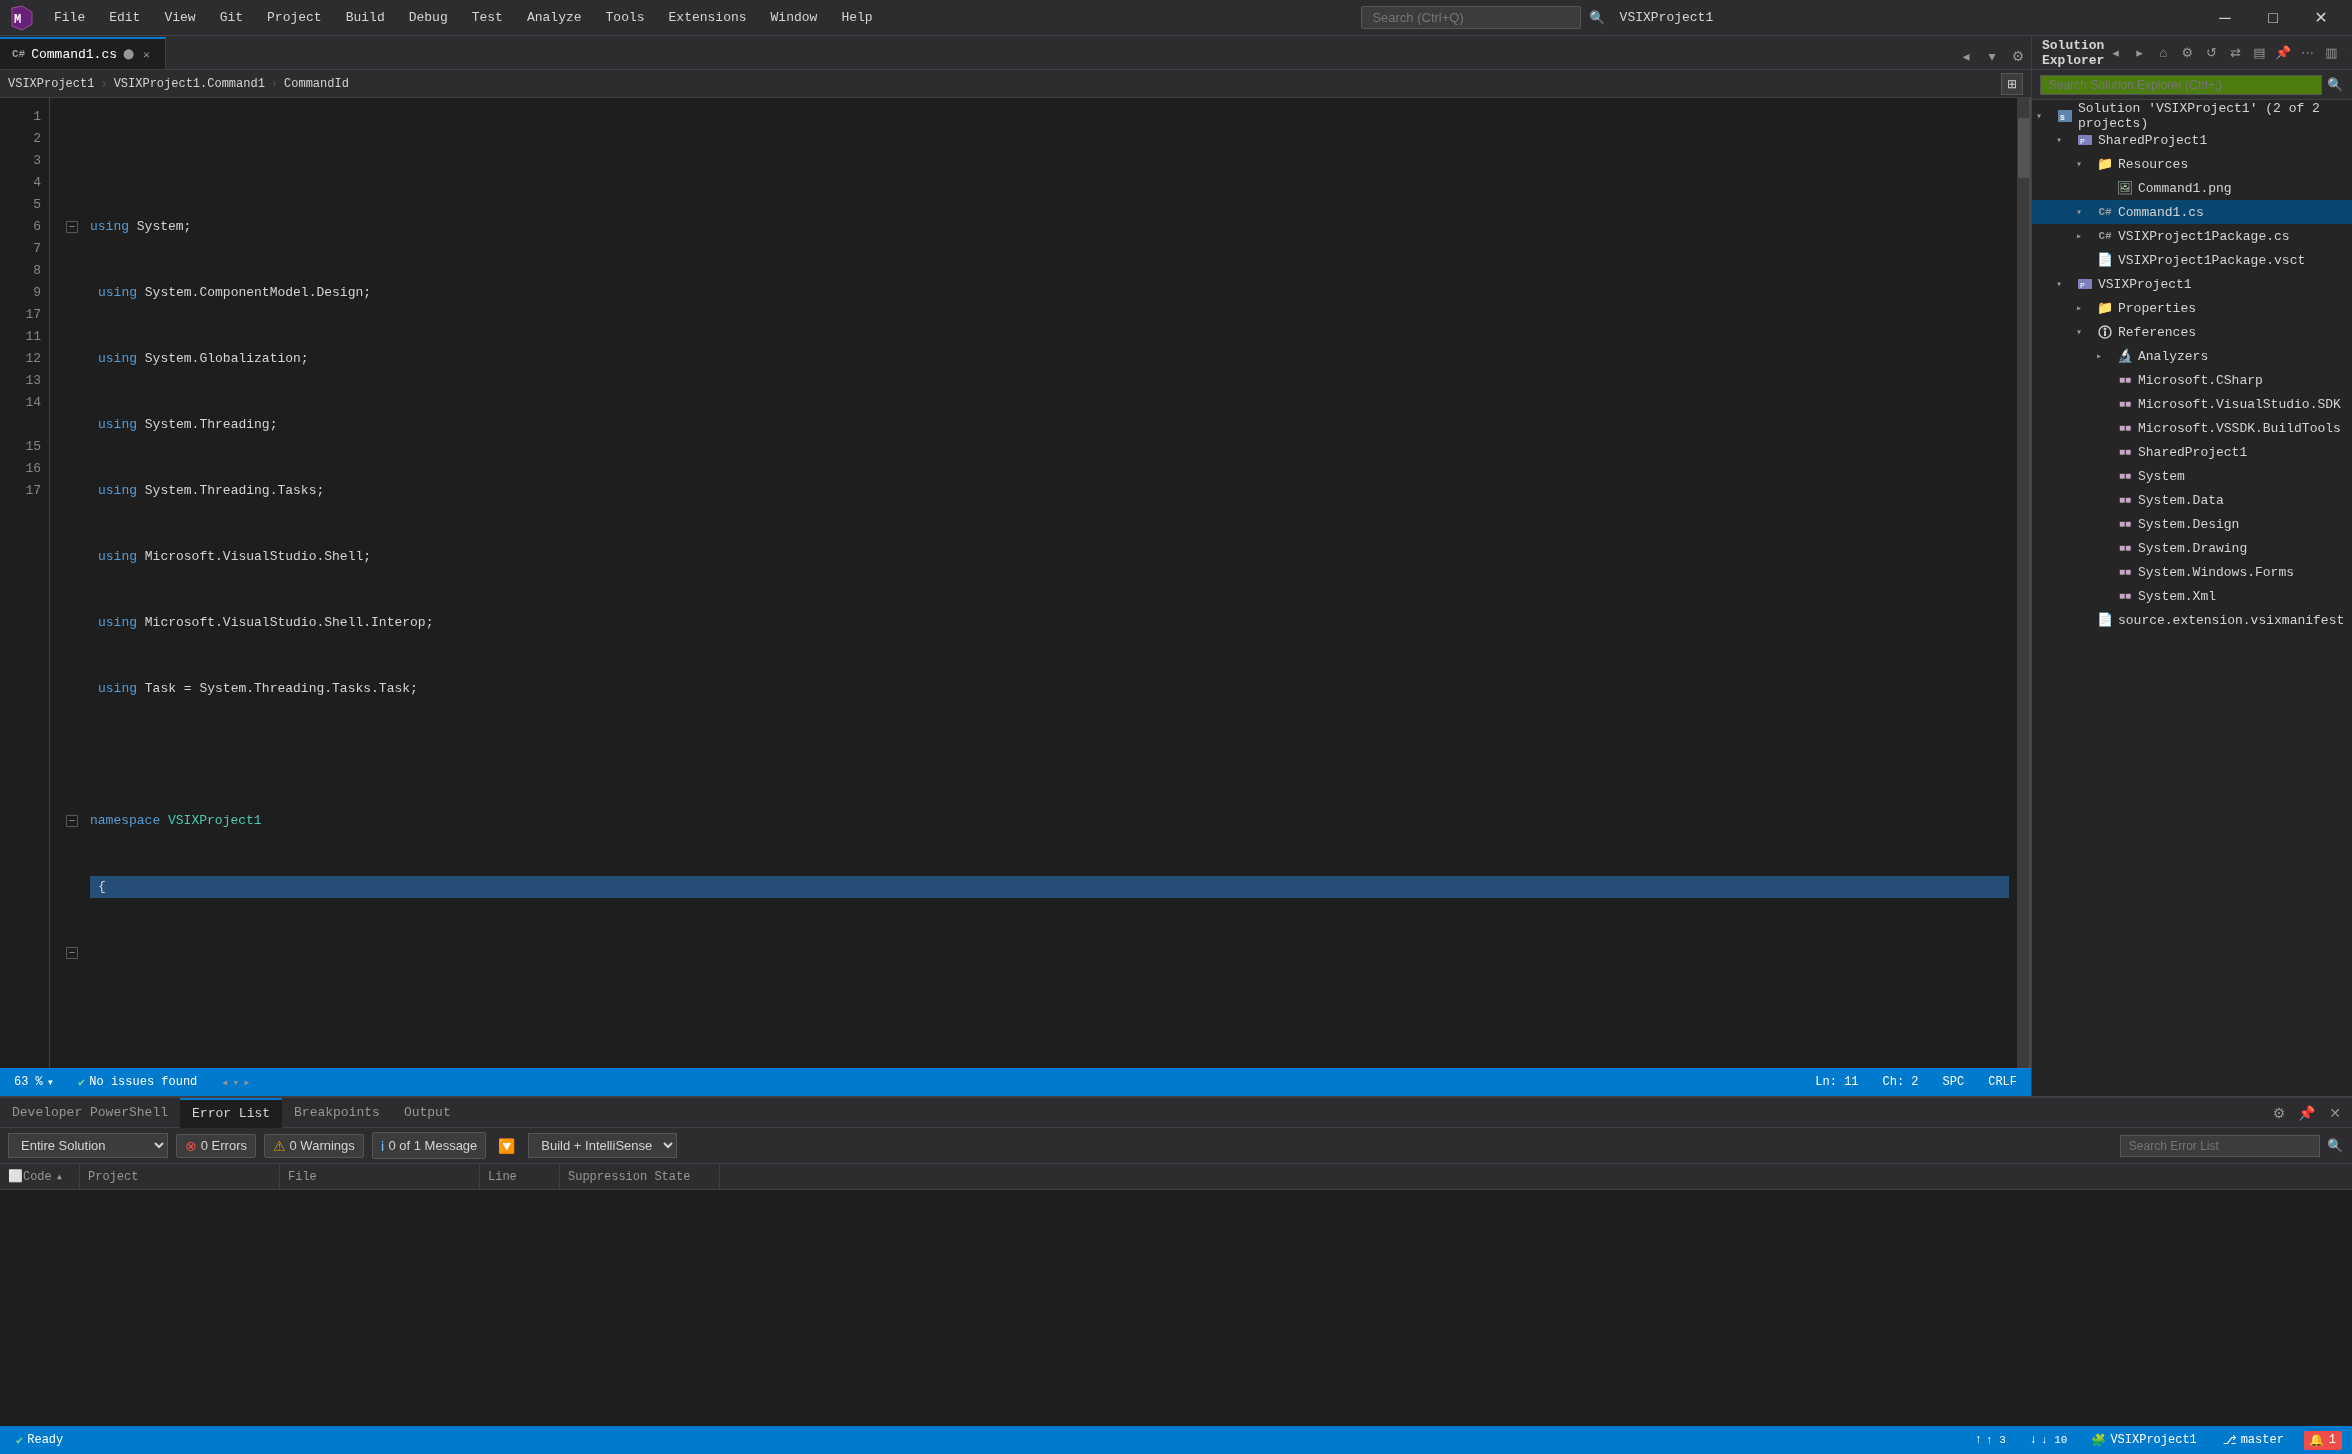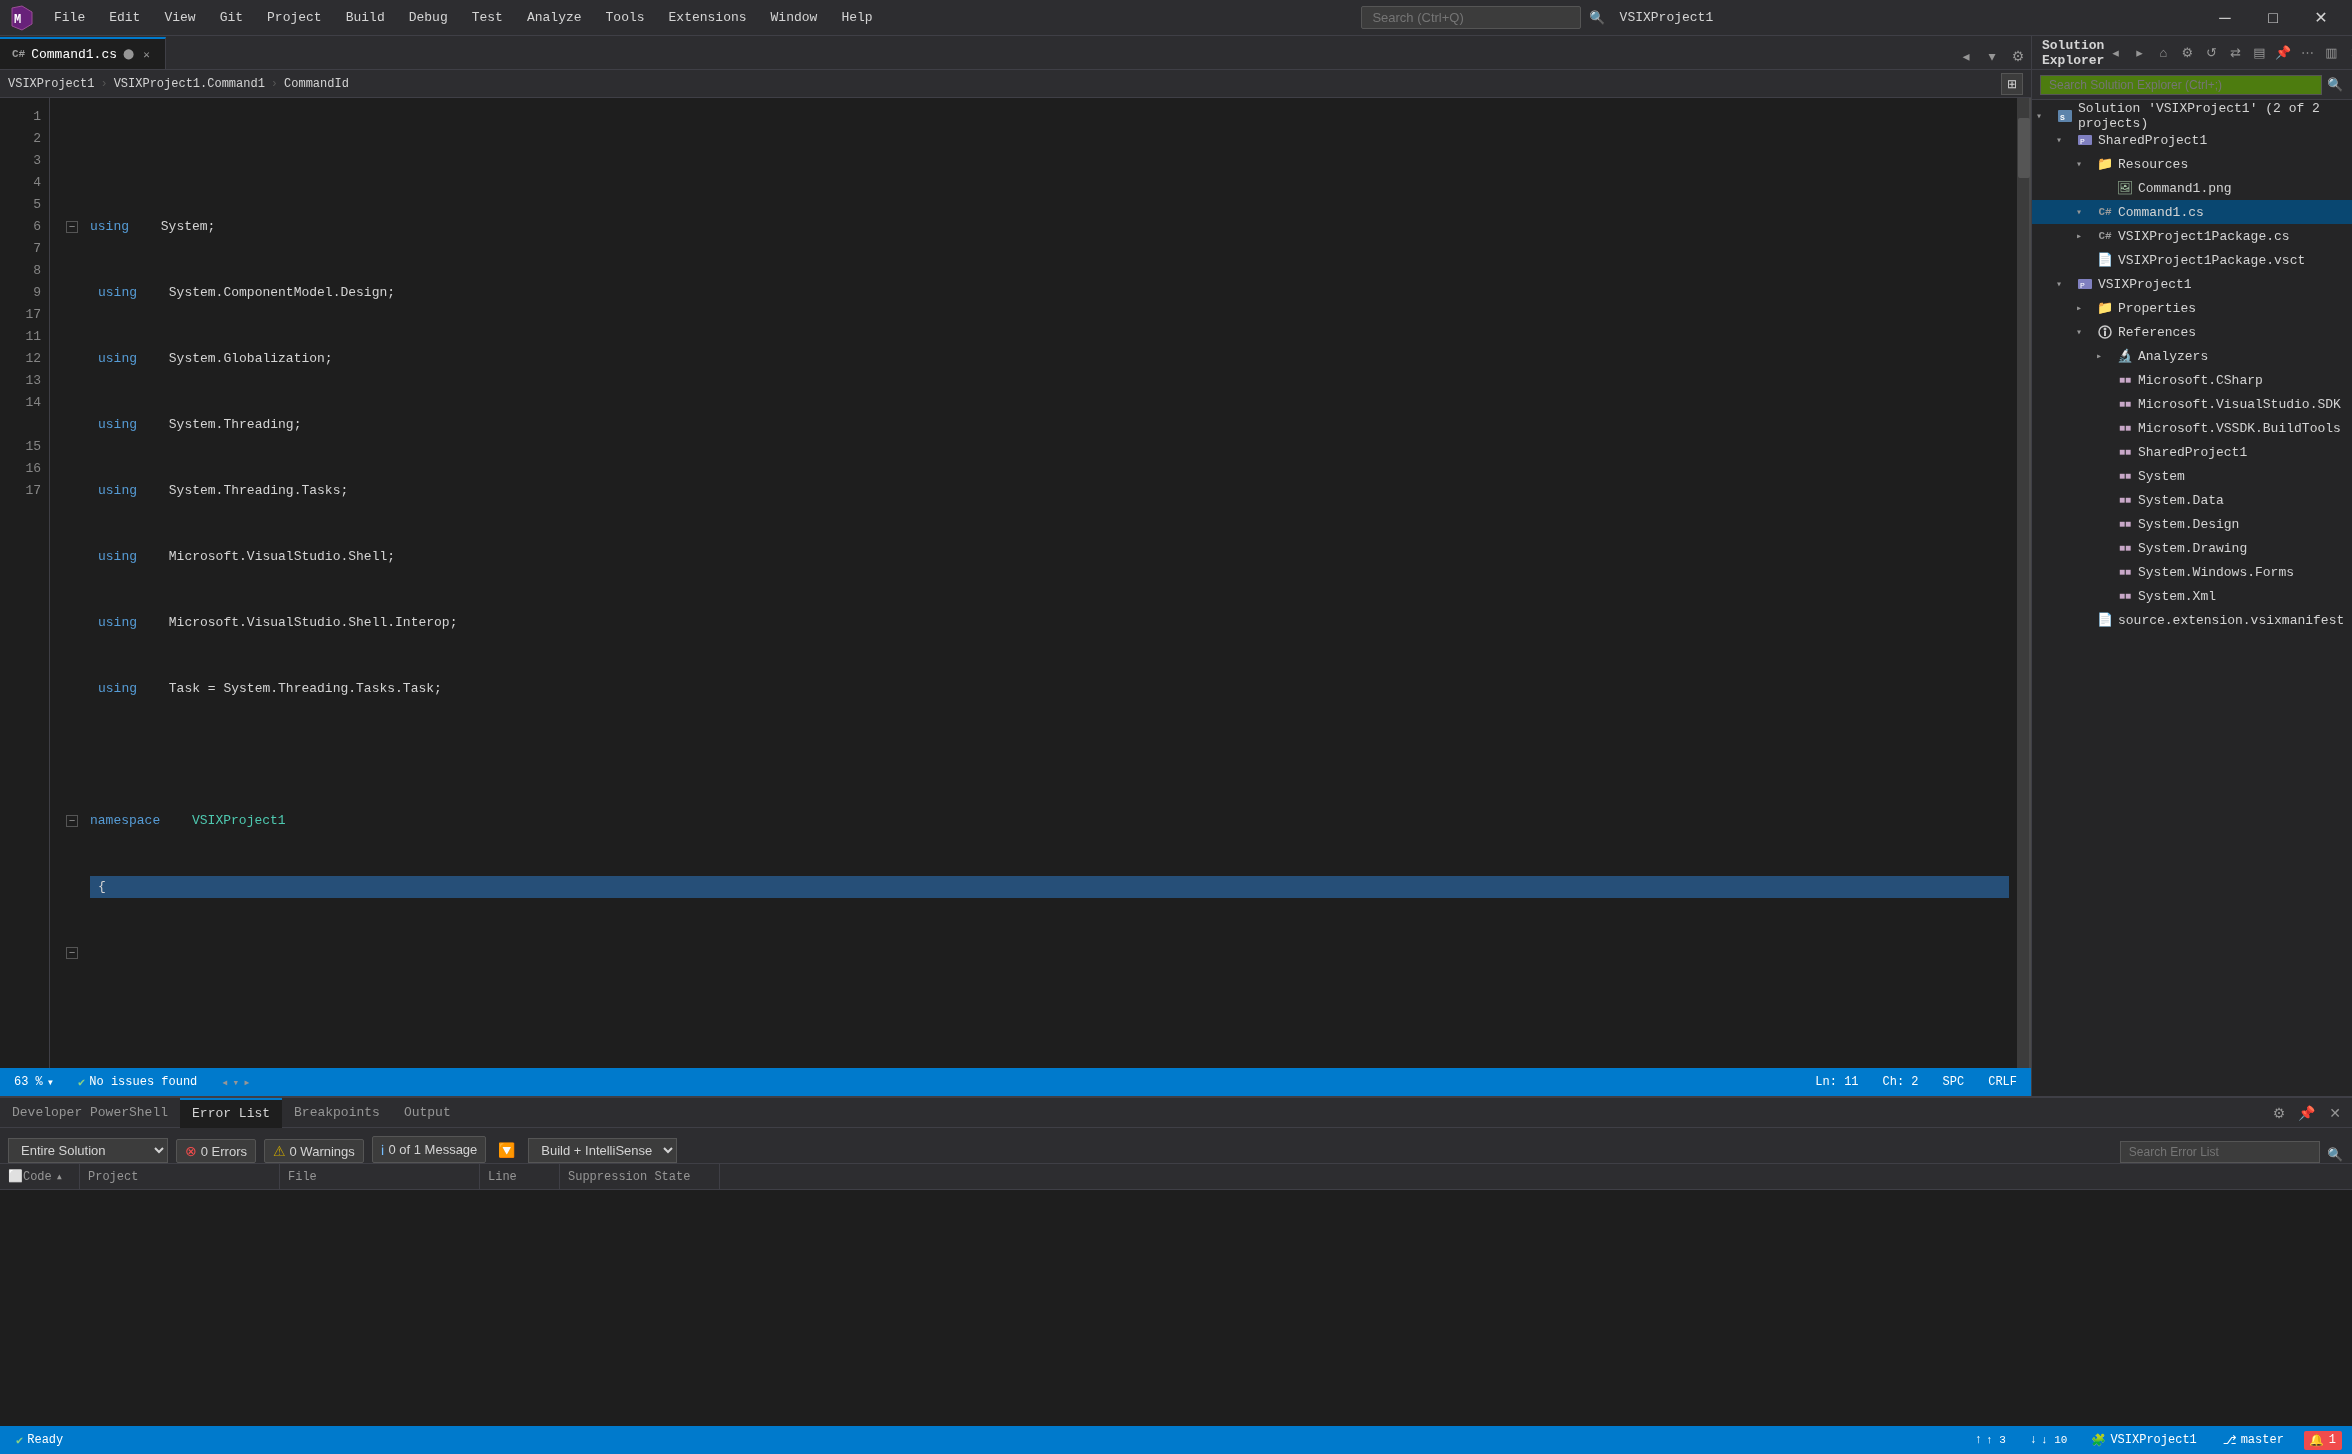--- a/index.html
+++ b/index.html
@@ -176,21 +176,20 @@
       padding: 8px 8px 8px 16px;
       font-size: 13px;
       line-height: 22px;
       overflow: auto;
       white-space: pre;
     }
     .code-line {
       height: 22px;
       display: flex;
       align-items: flex-end;
-      gap: 24px;
     }
     .code-line.selected {
       background: #264f78;
     }
     
     .kw { color: #569cd6; }
     .comment { color: #608b4e; }
 
     
     #status-bar {
@@ -333,21 +332,21 @@
       align-items: center;
       gap: 2px;
       padding-right: 4px;
     }
 
     
     #error-list-toolbar {
       background: #2d2d30;
       height: 36px;
       display: flex;
-      align-items: flex-end;
+      align-items: center;
       padding: 0 8px;
       gap: 8px;
       border-bottom: 1px solid #3f3f46;
     }
     .scope-select {
       background: #3c3c3c;
       border: 1px solid #555;
       color: #d4d4d4;
       padding: 3px 8px;
       font-size: 13px;

